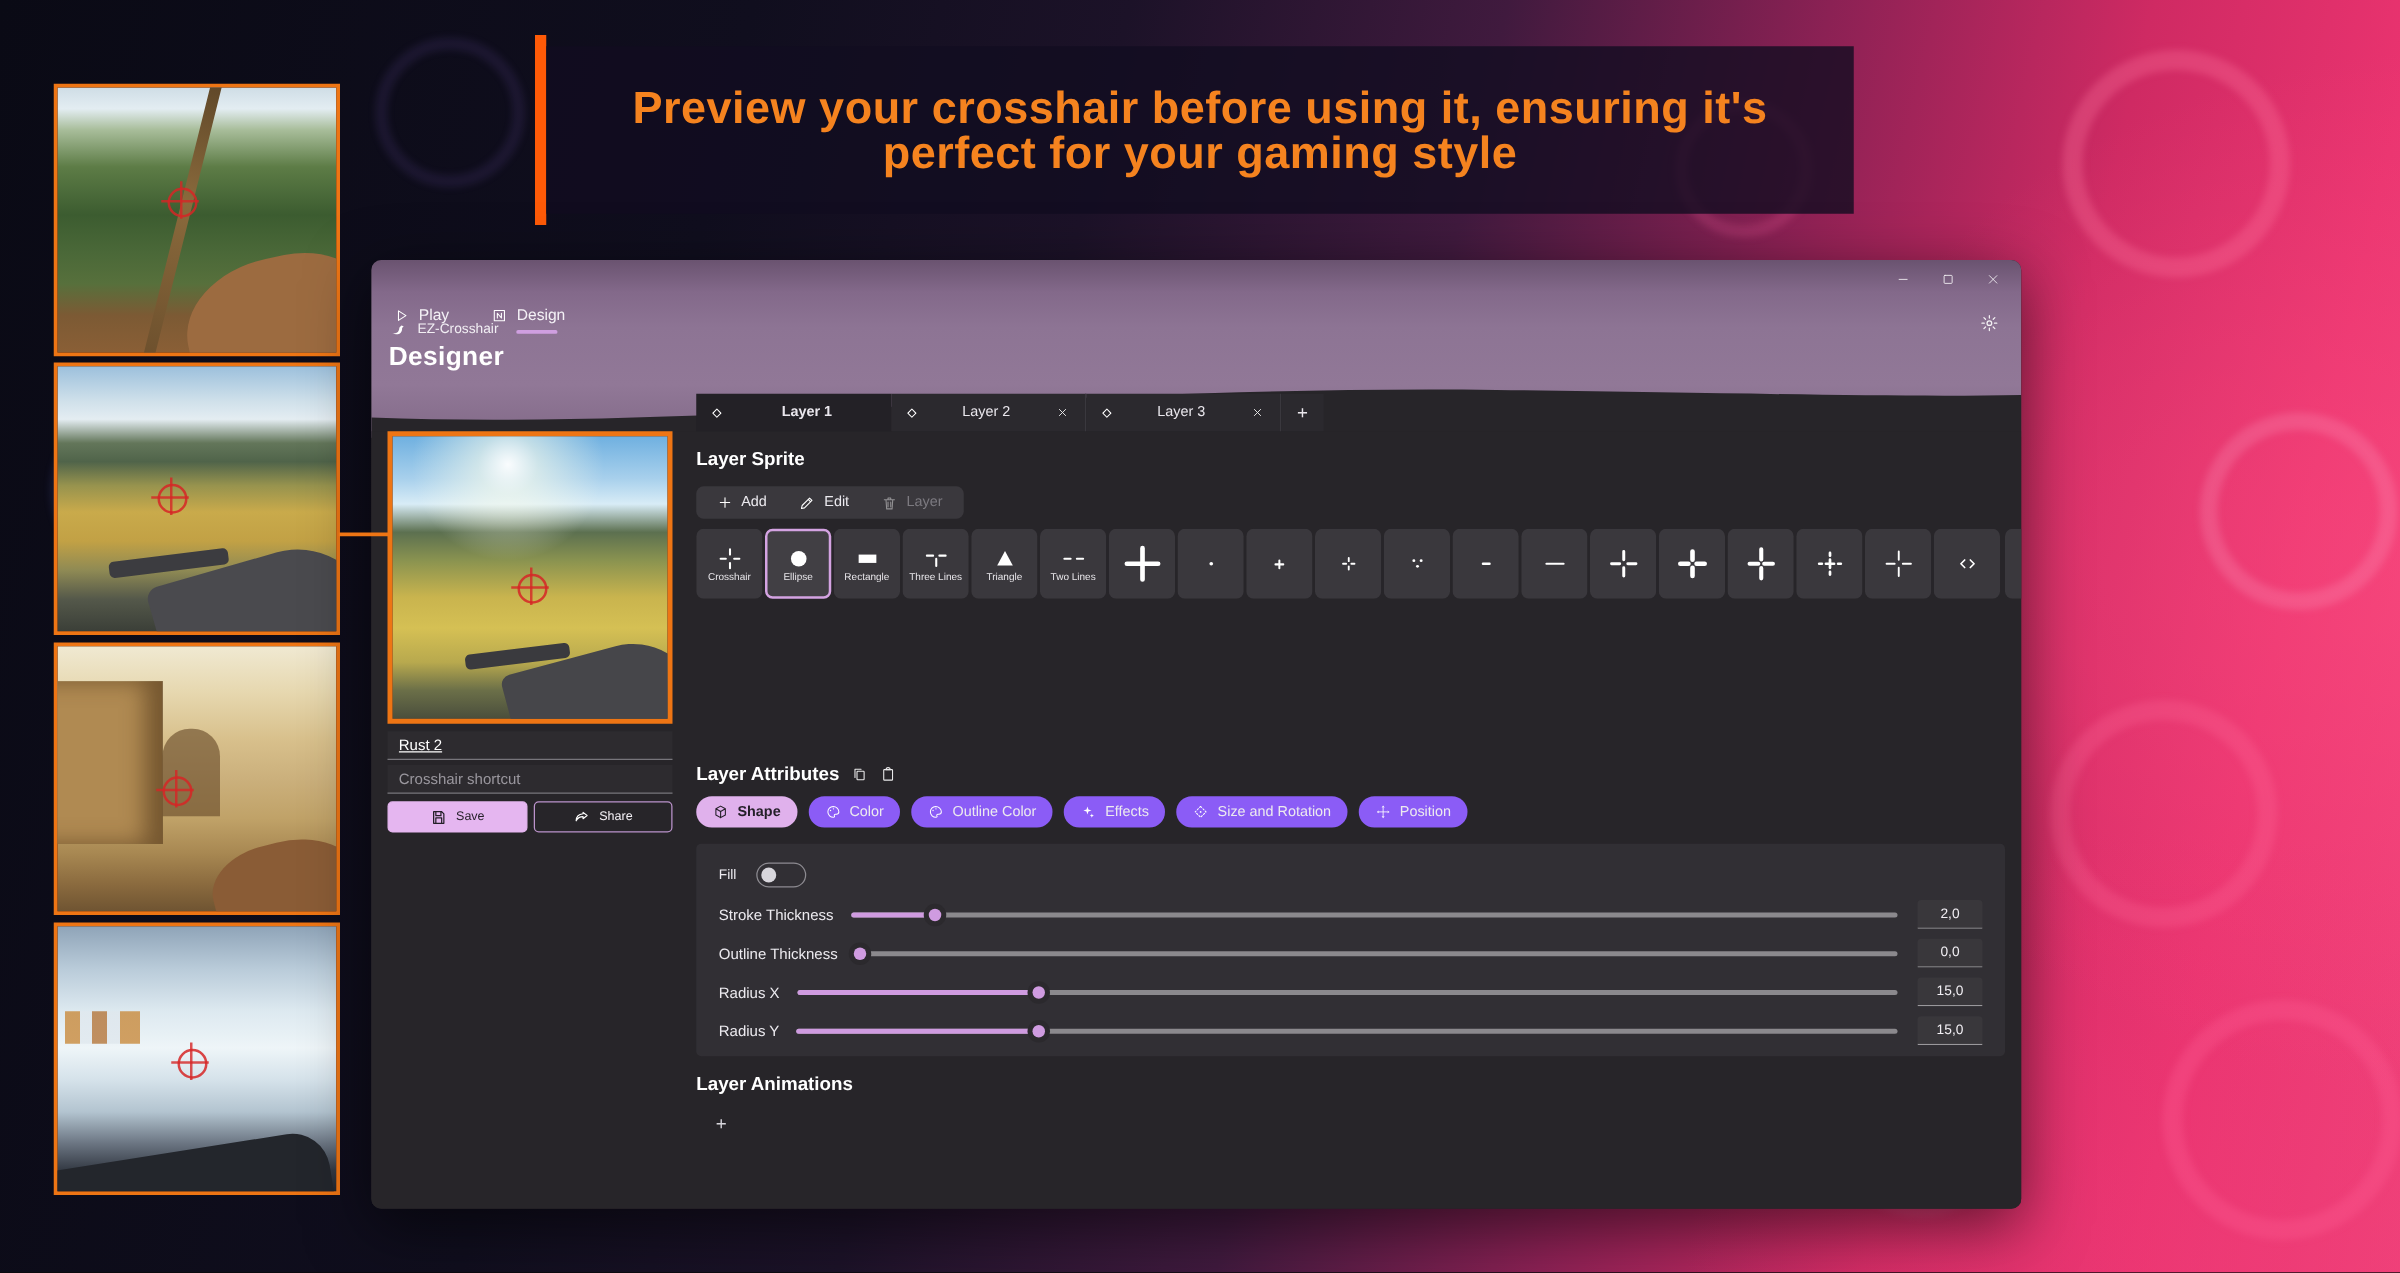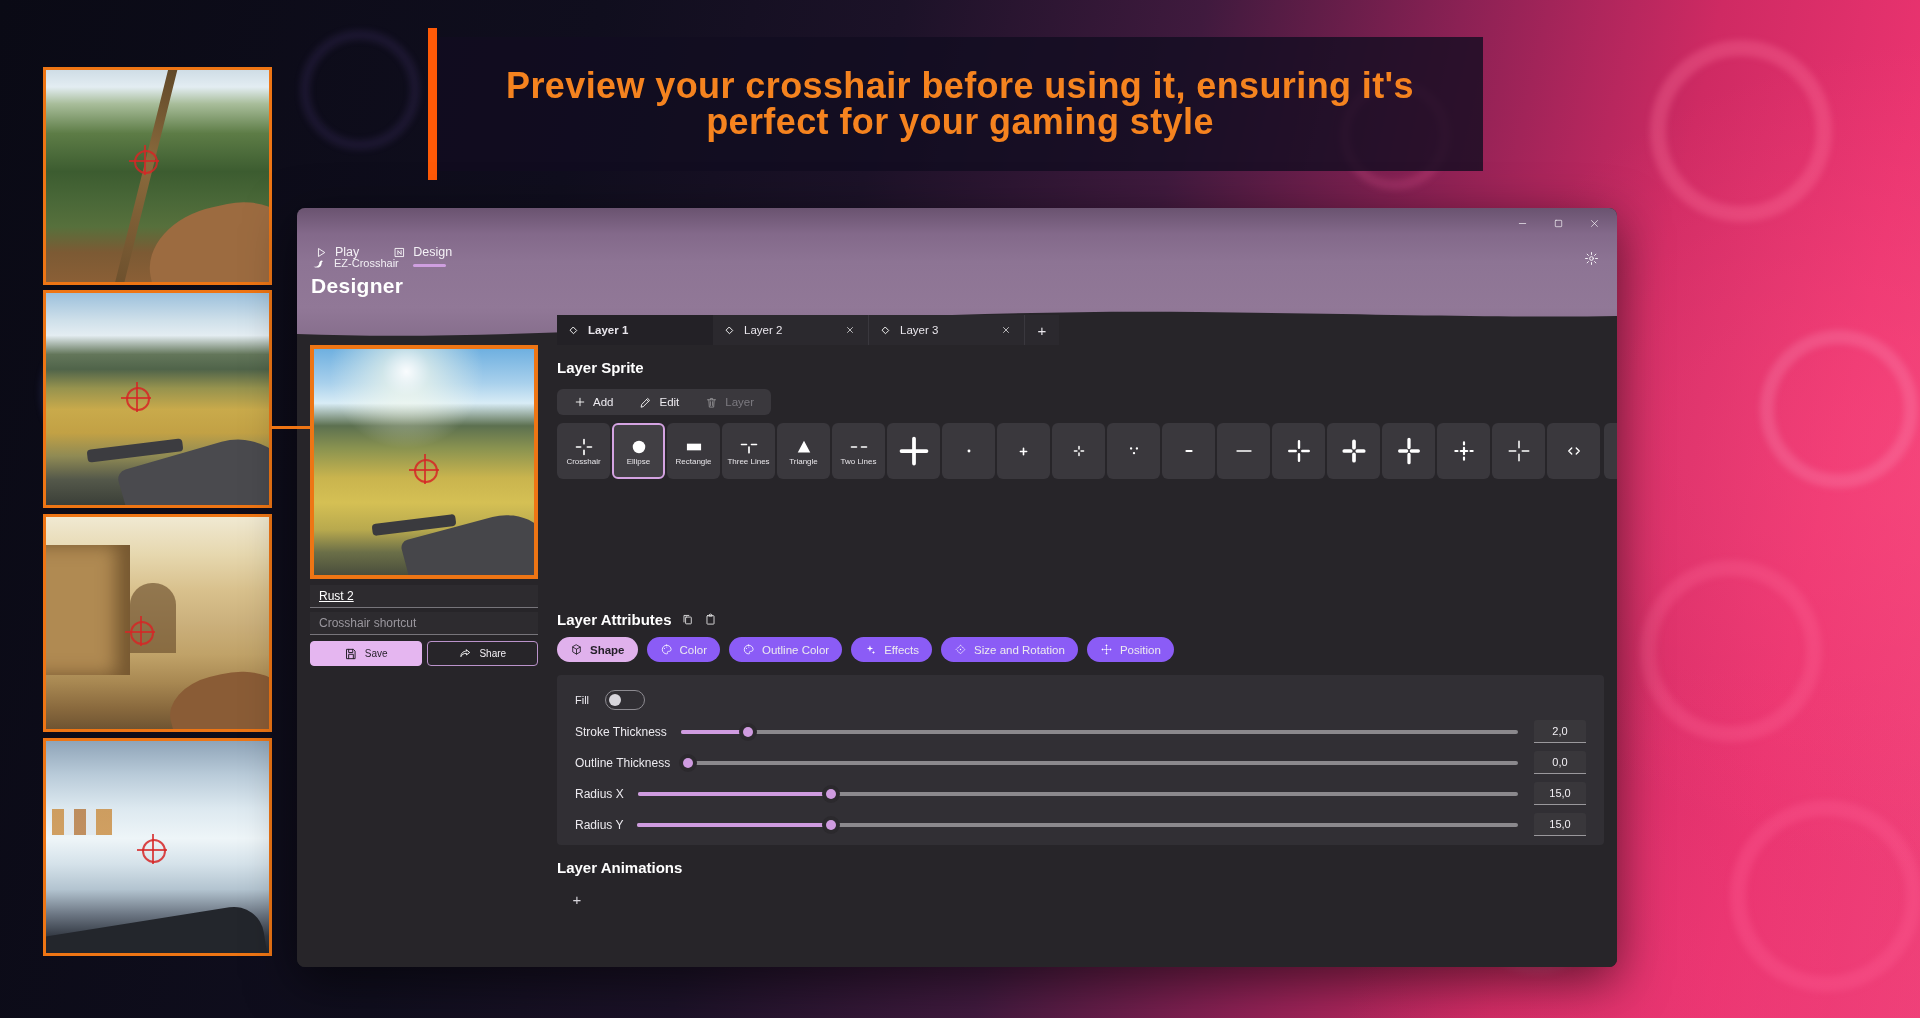--- a/index.html
+++ b/index.html
@@ -63,21 +63,21 @@
   .wc{width:30px;height:24px;display:flex;align-items:center;justify-content:center;color:#efeaf2;border-radius:4px;cursor:default;}
   .navrow{position:absolute;left:14px;top:32px;display:flex;gap:26px;align-items:center;}
   .nav-item{display:flex;align-items:center;gap:7px;color:#f4f1f6;font-size:12.5px;padding:5px 4px;position:relative;}
   .nav-item .ind{position:absolute;left:24px;right:10px;bottom:-3px;height:3px;border-radius:2px;background:transparent;}
   .nav-item.active .ind{background:#cf9fe0;}
   .gear-btn{position:absolute;right:14px;top:38px;width:24px;height:24px;display:flex;align-items:center;justify-content:center;opacity:.9;}
   .designer-title{position:absolute;left:14px;top:66px;color:#fff;font-size:21px;font-weight:bold;letter-spacing:.3px;}
 
   
   .layer-tabs{position:absolute;left:260px;top:107px;display:flex;align-items:stretch;height:30px;z-index:3;}
-  .ltab{width:156px;display:flex;align-items:center;gap:8px;padding:0 10px;background:#2b292e;border-right:1px solid #3a383e;color:#e9e6ec;font-size:11.5px;box-sizing:border-box;}
+  .ltab{width:156px;display:flex;align-items:center;gap:8px;padding:0 10px;background:#2b292e;border-right:1px solid #3a383e;color:#e9e6ec;font-size:11.5px;box-sizing:border-box;text-align:center;}
   .ltab.active{background:#232126;font-weight:bold;border-right:none;}
   .ltab .lbl{flex:1;}
   .ltab .close{width:16px;height:16px;display:flex;align-items:center;justify-content:center;opacity:.9;}
   .newtab{width:34px;display:flex;align-items:center;justify-content:center;background:#2b292e;color:#e9e6ec;font-size:15px;}
 
   .content{position:absolute;left:0;top:137px;width:100%;height:622px;background:#272529;}
 
   
   .preview{position:absolute;left:13px;top:0px;width:220px;height:226px;border:4px solid #ee7514;overflow:hidden;
     background:

